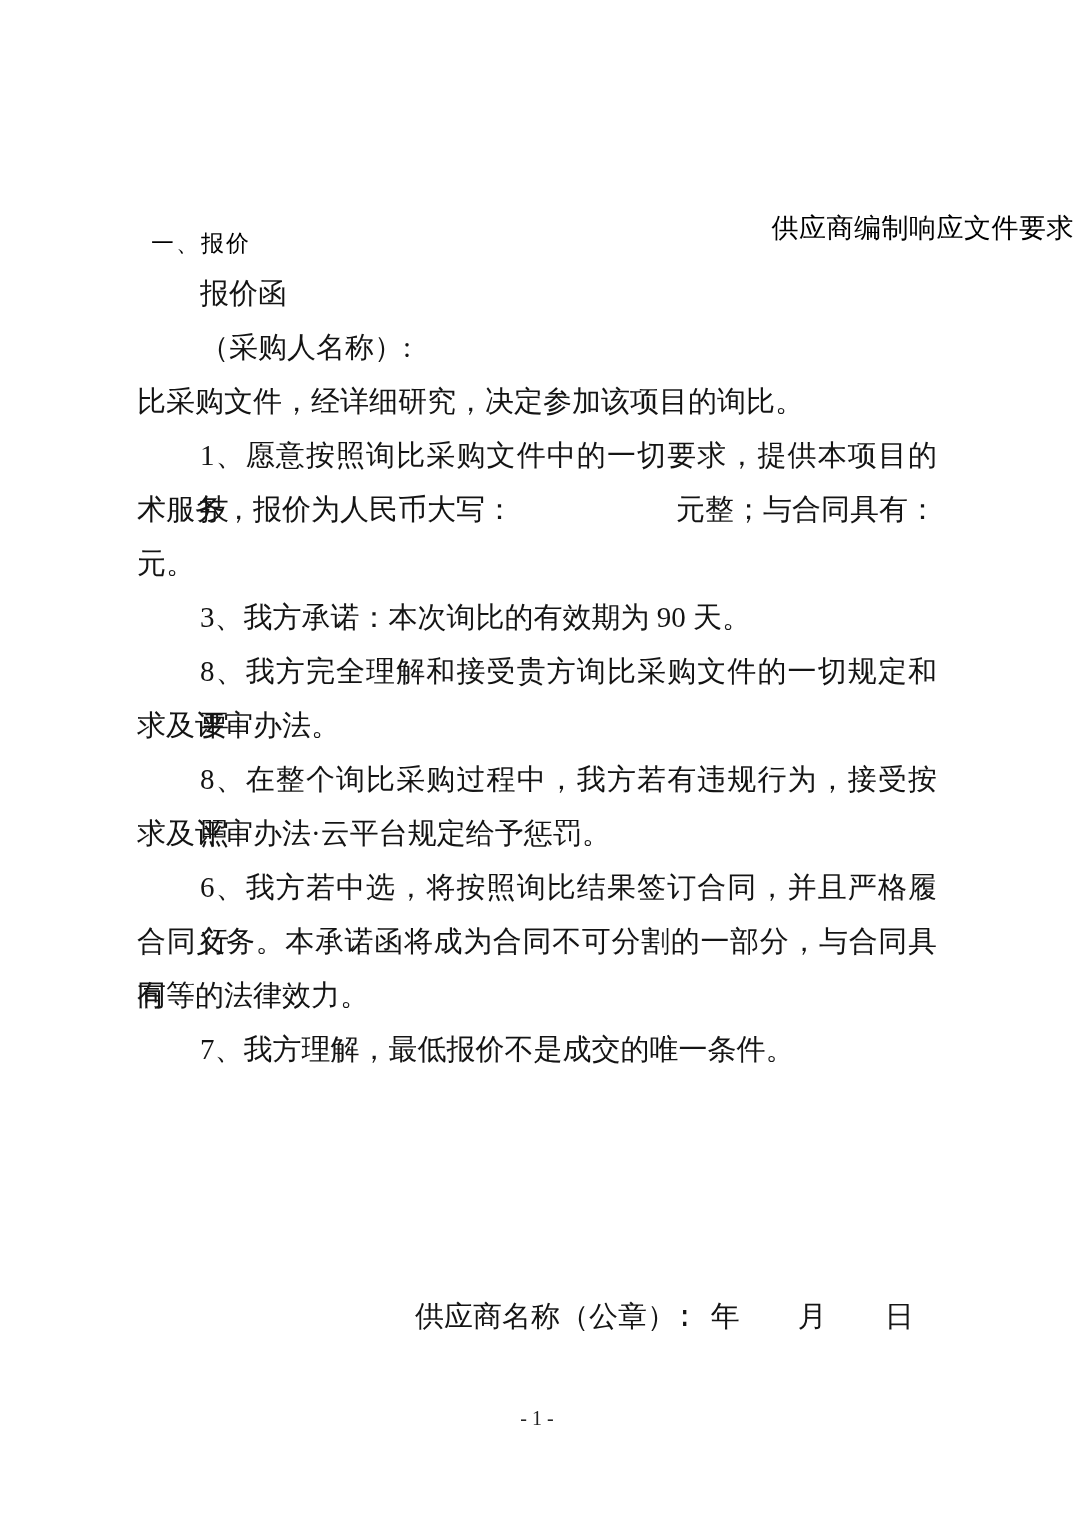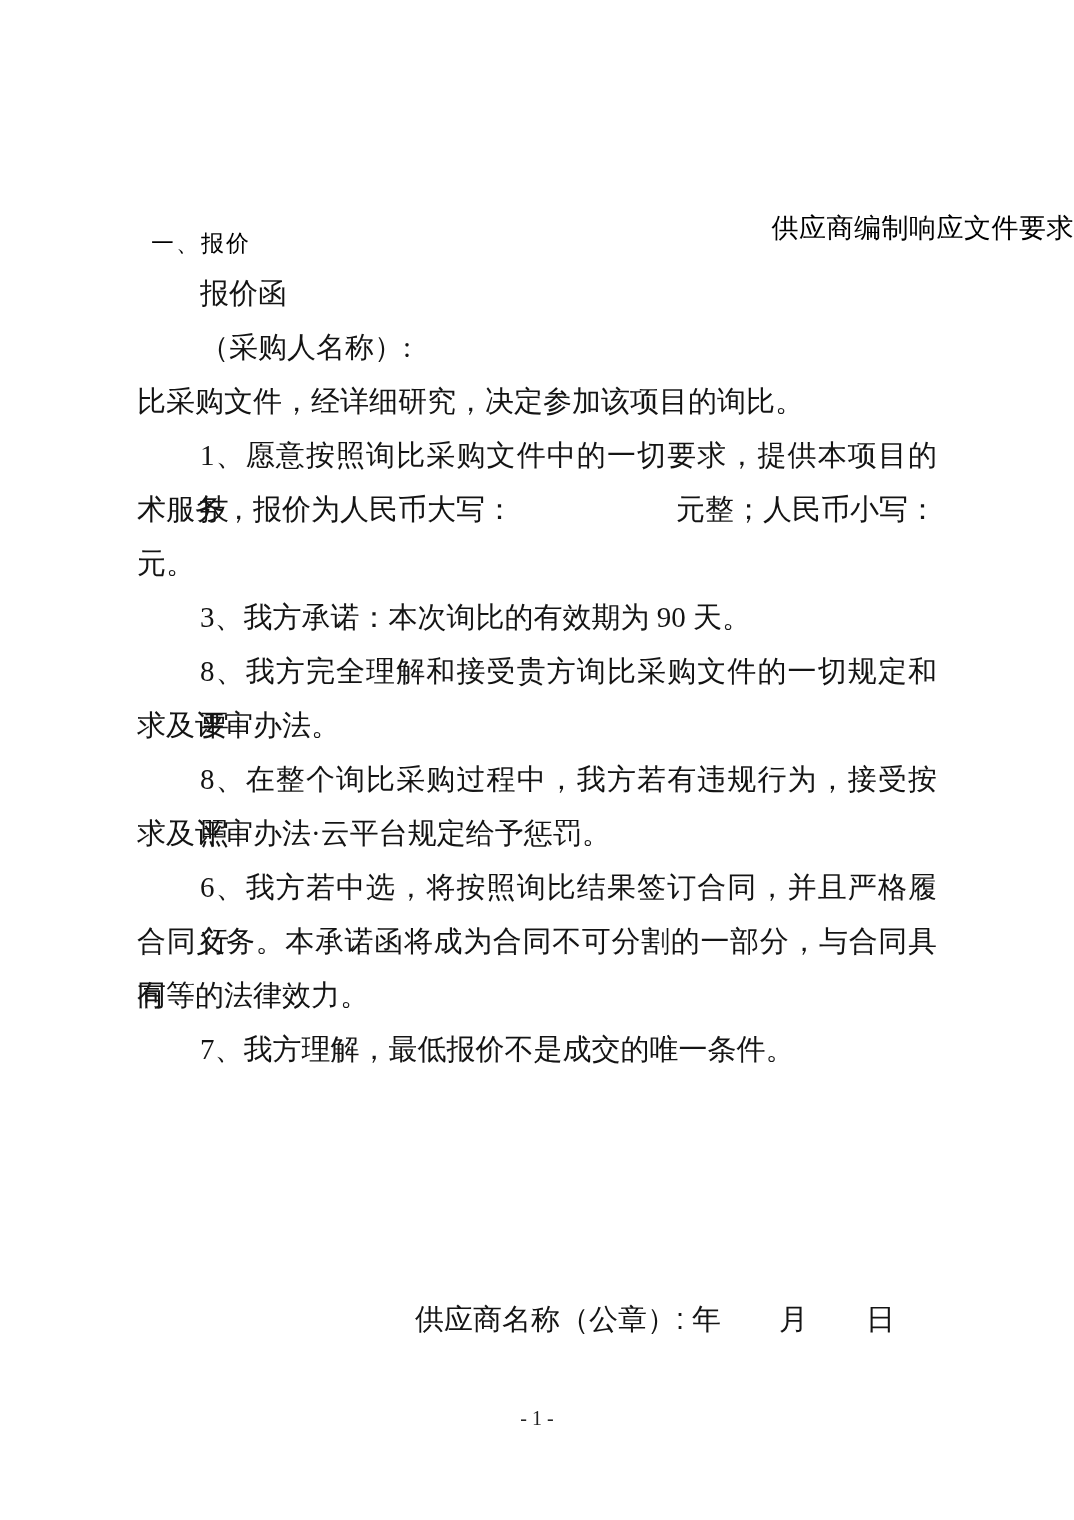--- a/index.html
+++ b/index.html
@@ -81,21 +81,21 @@
   .mid-gap {
     flex: 1 1 auto;
   }
   .signature-line {
     position: absolute;
     top: 1292px;
     left: 137px;
     width: 800px;
     padding-left: 278px;
     box-sizing: border-box;
-    font-family: Liberation Sans, sans-serif;
+    font-family: Liberation Mono, monospace;
     font-size: 29px;
     line-height: 54px;
     white-space: pre;
     color: #141414;
   }
   .page-number {
     position: absolute;
     top: 1404px;
     left: 0;
     width: 1074px;
@@ -117,21 +117,21 @@
   <div class="section-heading">一、报价</div>
 
   <div class="body-block">
     <div class="line indent">报价函</div>
     <div class="line indent">（采购人名称）:</div>
     <div class="line">比采购文件，经详细研究，决定参加该项目的询比。</div>
     <div class="line indent just">1、愿意按照询比采购文件中的一切要求，提供本项目的技</div>
     <div class="line flexline">
       <span>术服务，报价为人民币大写：</span>
       <span class="mid-gap"></span>
-      <span>元整；人民币小写：</span>
+      <span>元整；与合同具有：</span>
     </div>
     <div class="line">元。</div>
     <div class="line indent">3、我方承诺：本次询比的有效期为 90 天。</div>
     <div class="line indent just">8、我方完全理解和接受贵方询比采购文件的一切规定和要</div>
     <div class="line">求及评审办法。</div>
     <div class="line indent just">8、在整个询比采购过程中，我方若有违规行为，接受按照</div>
     <div class="line">求及评审办法·云平台规定给予惩罚。</div>
     <div class="line indent just">6、我方若中选，将按照询比结果签订合同，并且严格履行</div>
     <div class="line just">合同义务。本承诺函将成为合同不可分割的一部分，与合同具有</div>
     <div class="line">同等的法律效力。</div>

